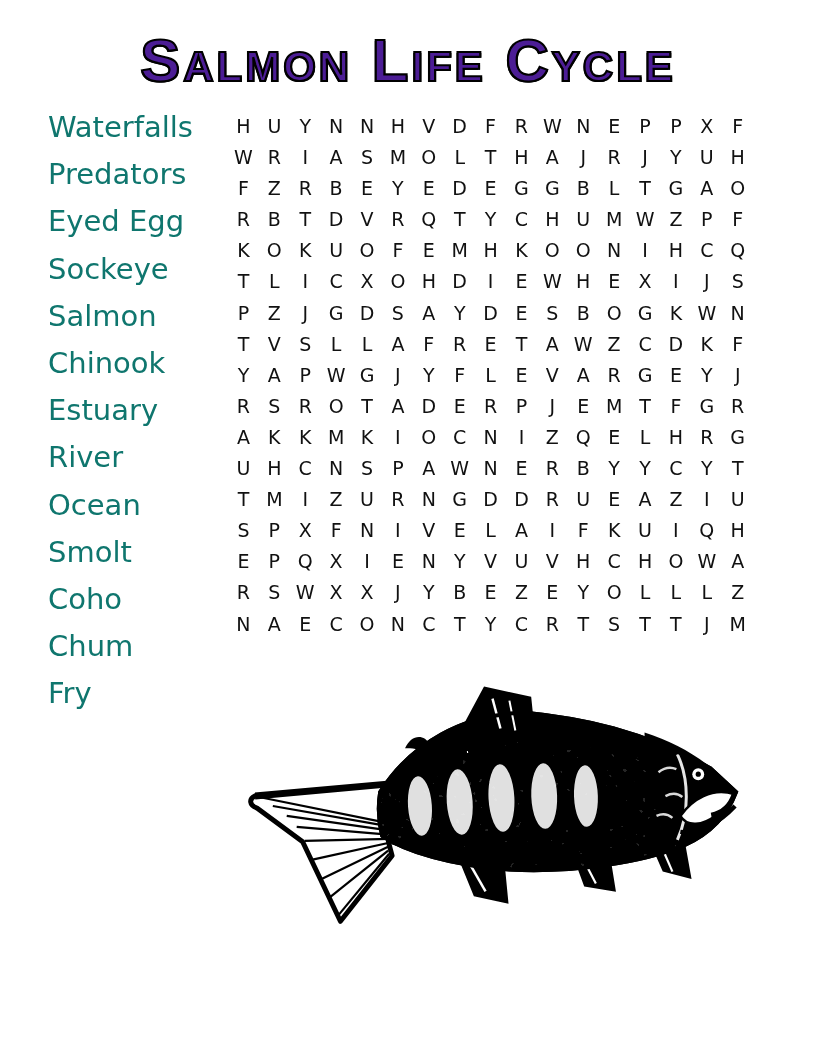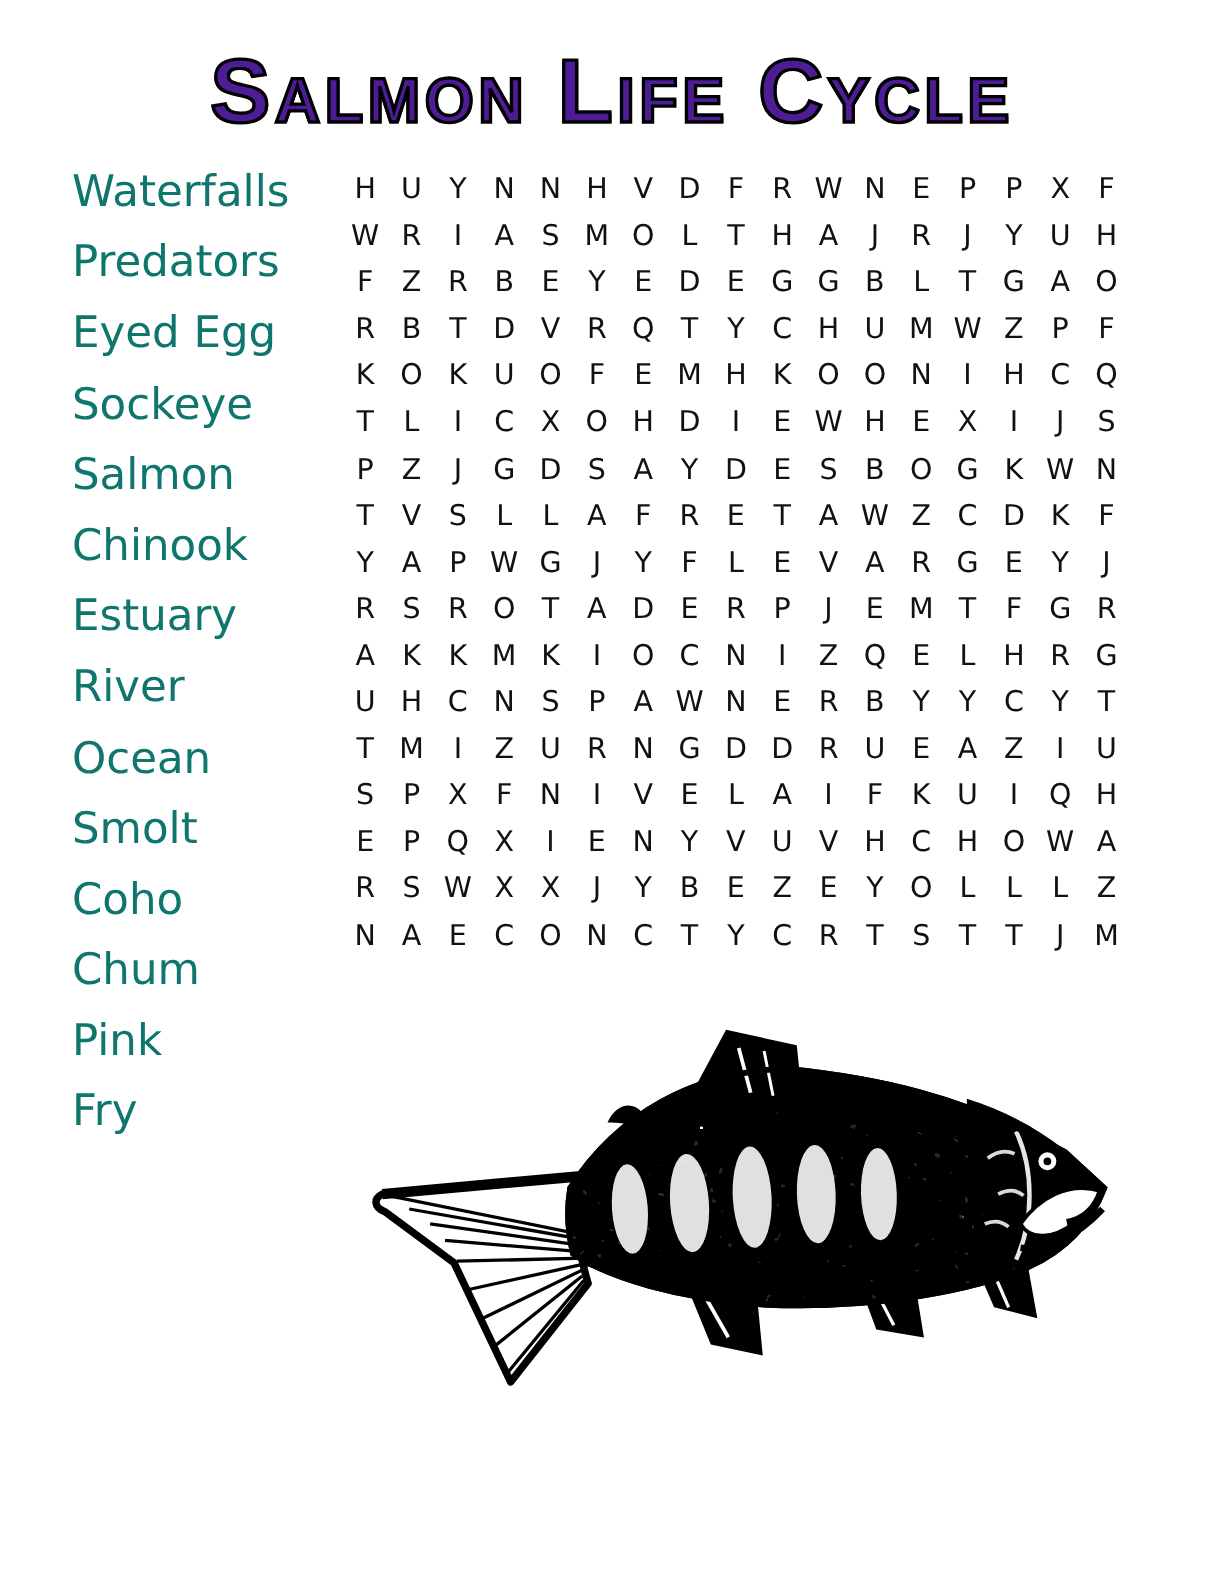--- a/index.html
+++ b/index.html
@@ -81,21 +81,20 @@
       <li>Eyed Egg</li>
       <li>Sockeye</li>
       <li>Salmon</li>
       <li>Chinook</li>
       <li>Estuary</li>
       <li>River</li>
       <li>Ocean</li>
       <li>Smolt</li>
       <li>Coho</li>
       <li>Chum</li>
-      <li>Pink</li>
       <li>Fry</li>
     </ul>
 
   <div class="letter-grid">
       <div class="grid-row">
         <span class="cell">H</span>
         <span class="cell">U</span>
         <span class="cell">Y</span>
         <span class="cell">N</span>
         <span class="cell">N</span>

